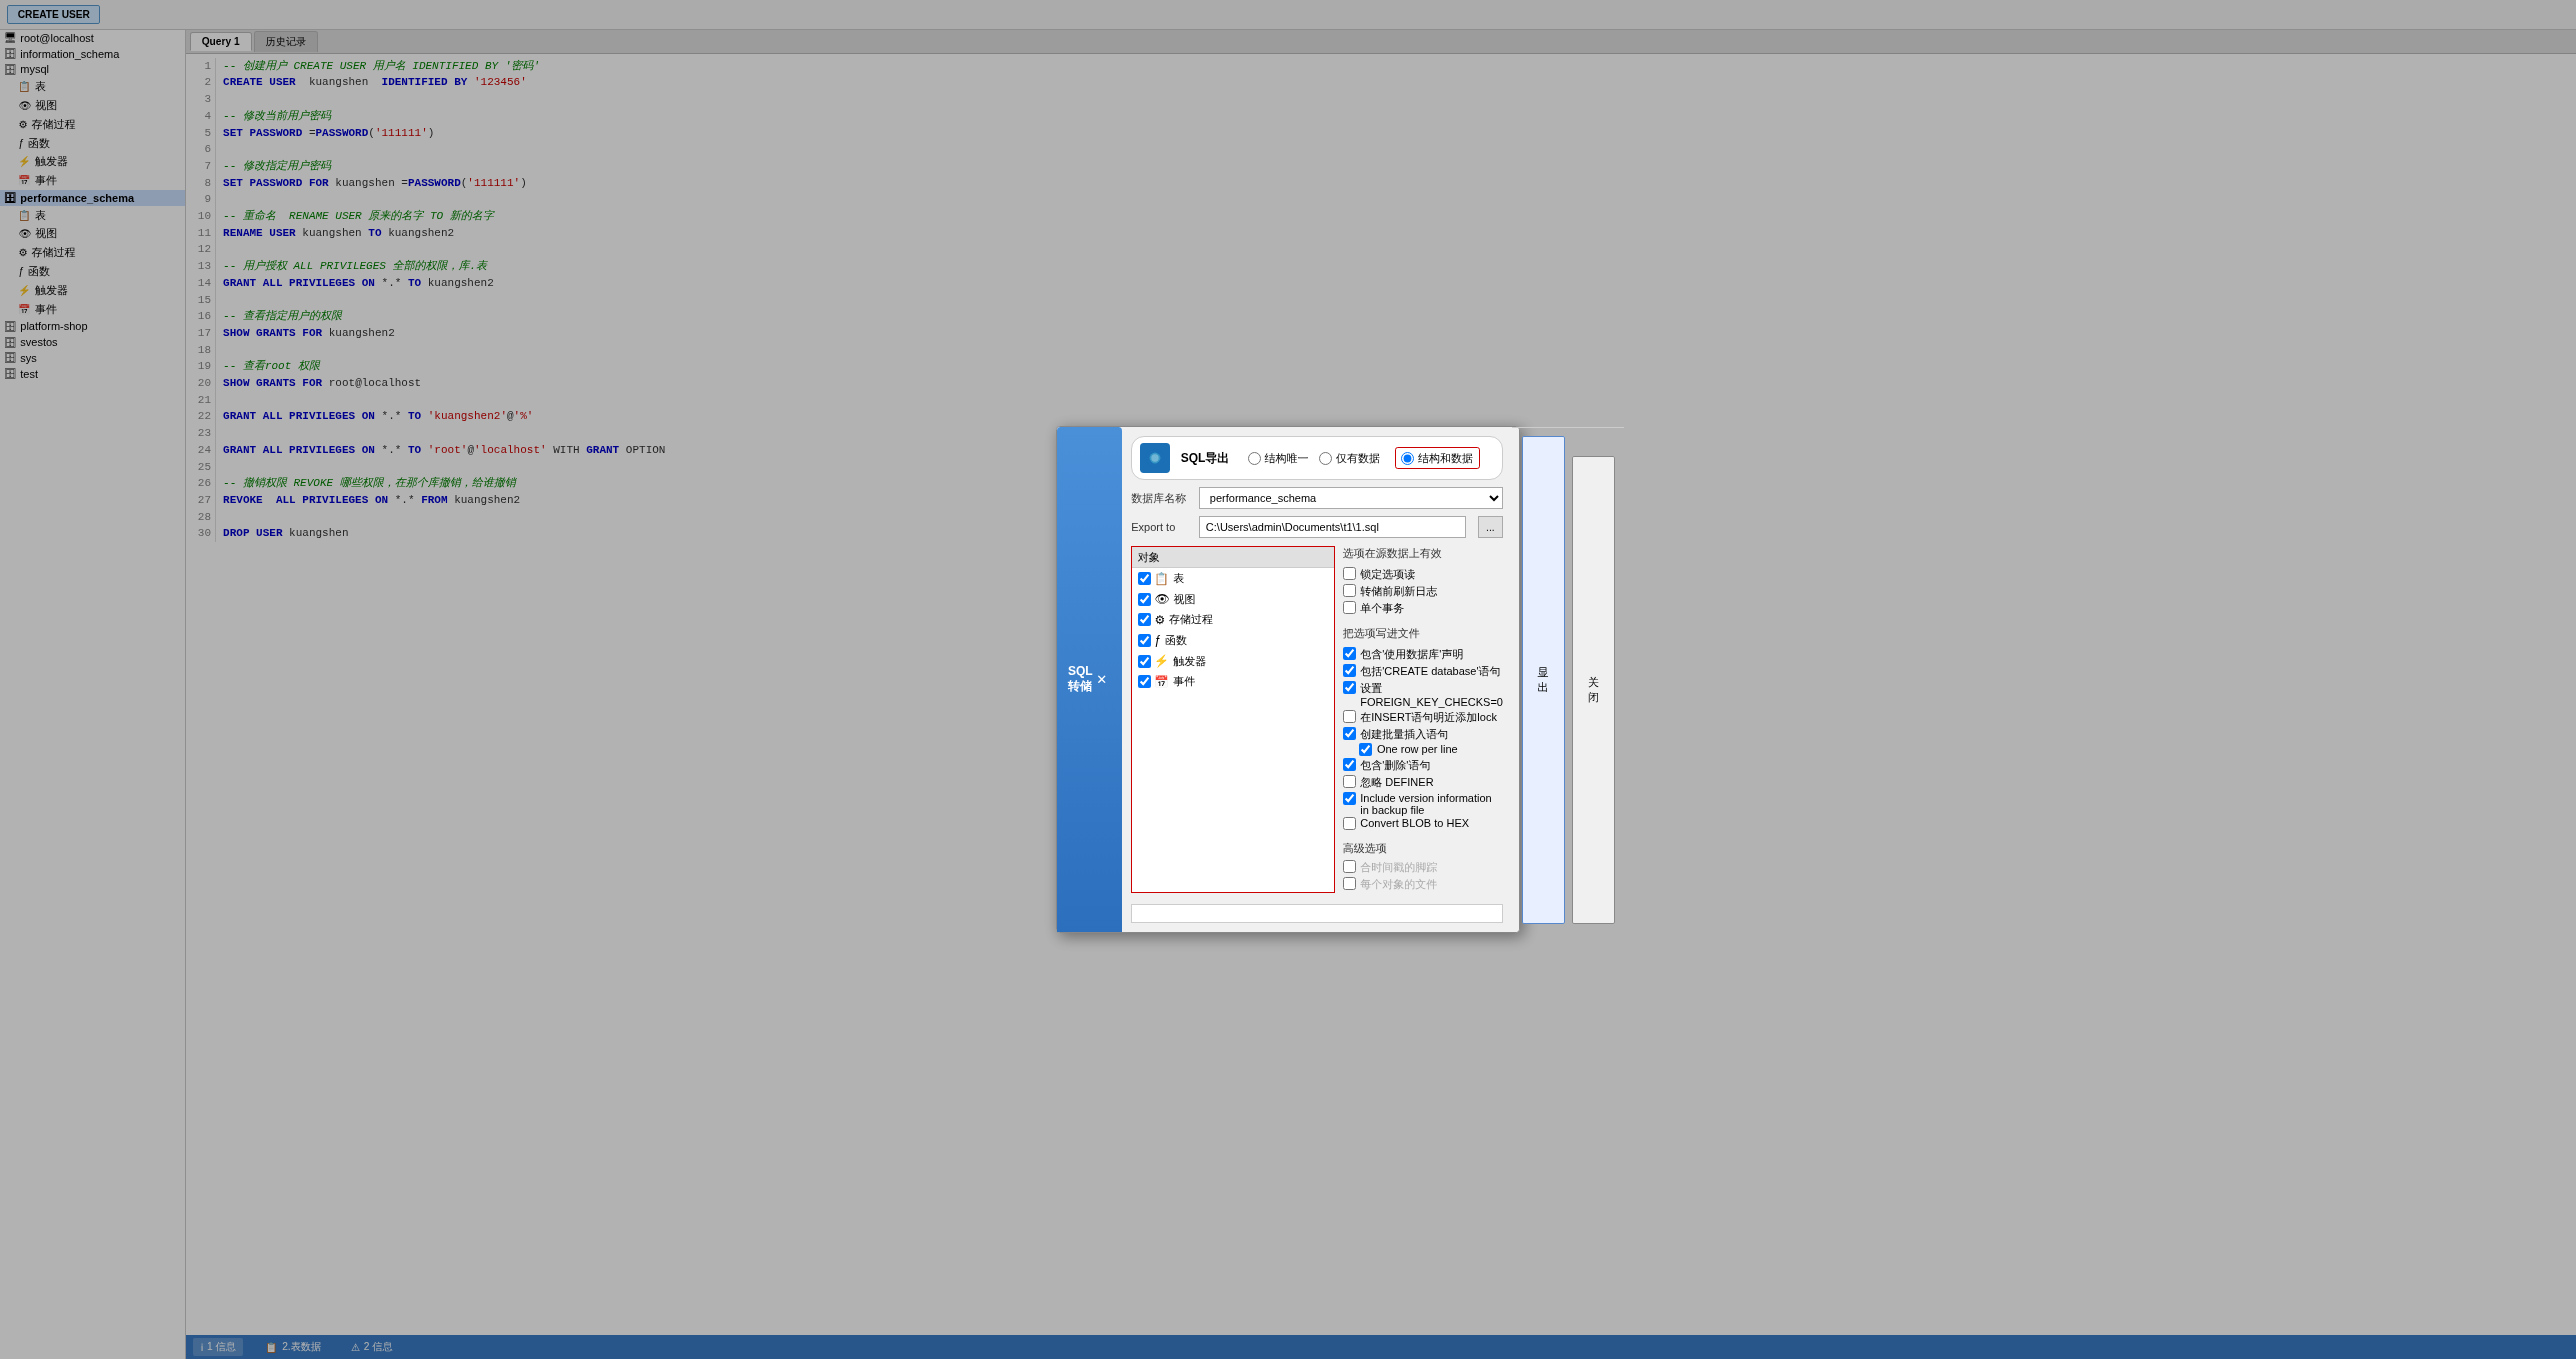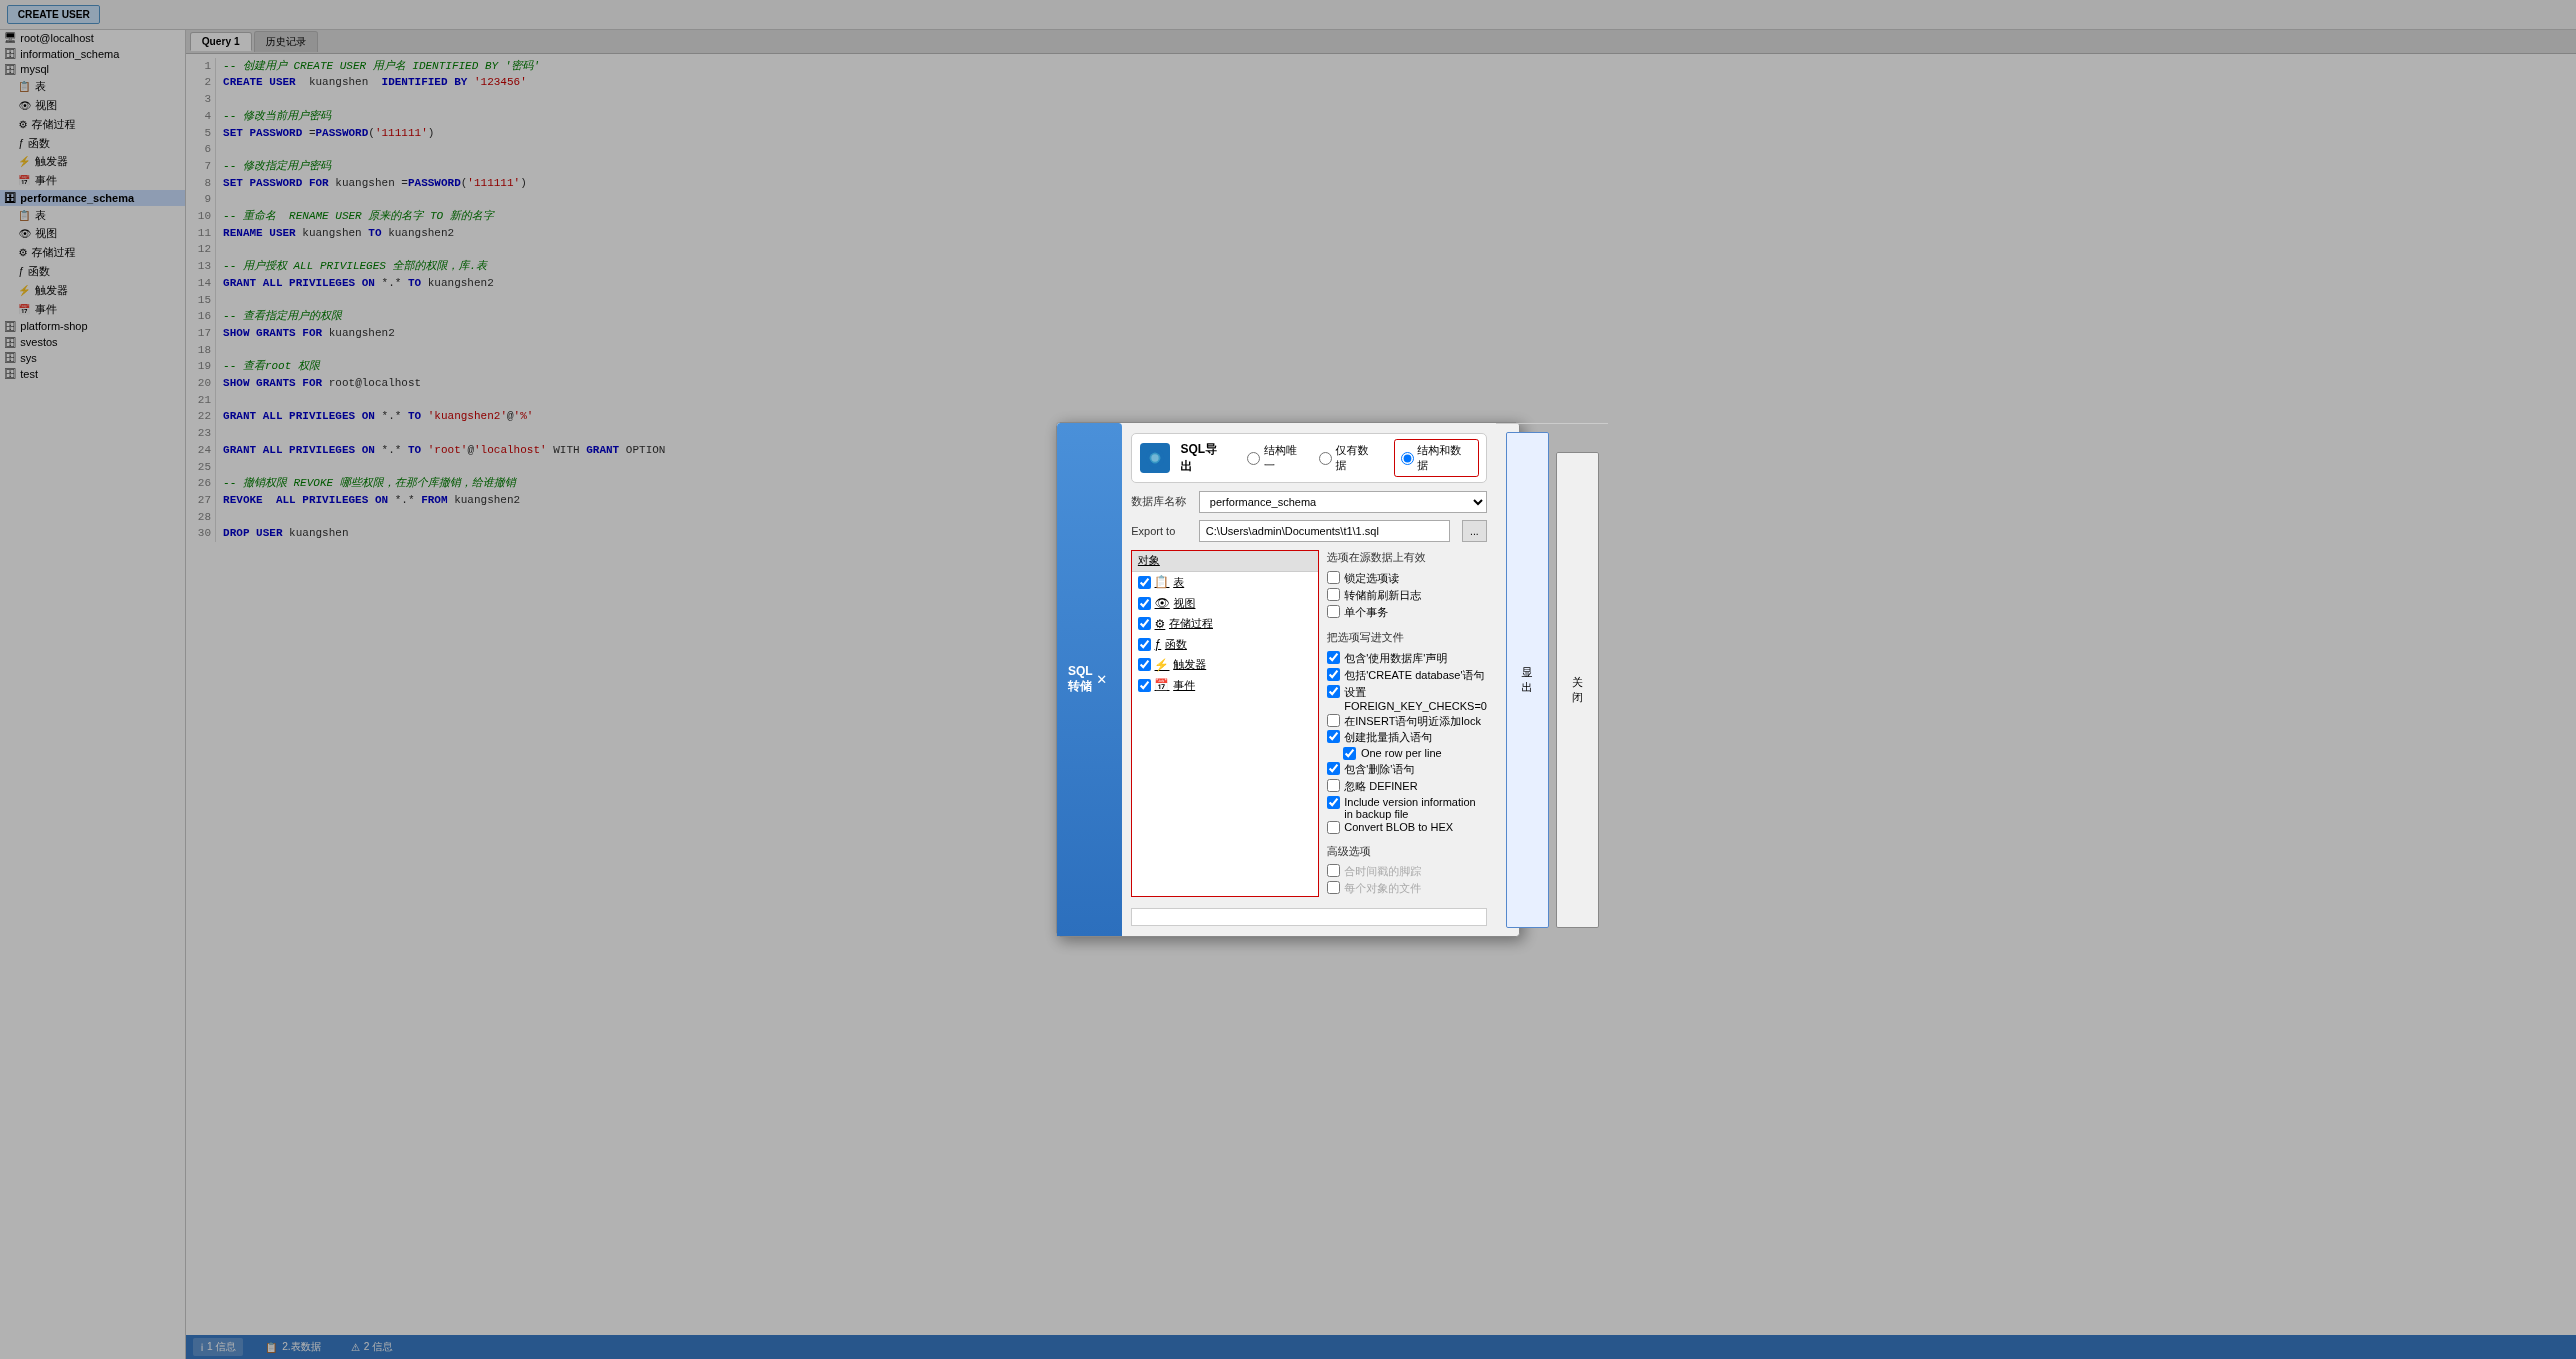--- a/index.html
+++ b/index.html
@@ -197,21 +197,21 @@
       flex-direction: column;
       gap: 7.4px;
     }
 
     
     .dialog-toolbar {
       display: flex;
       align-items: center;
       background: #fff;
       border: 0.9px solid #ccc;
-      border-radius: 5px;
+      border-radius: 13px;
       padding: 5.6px 7.4px;
       gap: 11px;
     }
     .dialog-toolbar .logo {
       width: 30px;
       height: 30px;
       background: #1a6fb5;
       border-radius: 3.7px;
       display: flex;
       align-items: center;
@@ -271,26 +271,25 @@
       height: 22px;
     }
 
     
     .panels-row {
       display: flex;
       gap: 7.4px;
       flex: 1;
     }
     .objects-panel {
-      width: 188px;
+      width: 204px;
       border: 0.9px solid #ccc;
       background: #fff;
       display: flex;
       flex-direction: column;
-      text-decoration: underline;
     }
     .objects-header {
       background: #e0e0e0;
       padding: 2.8px 5.6px;
       font-size: 11px;
       border-bottom: 0.9px solid #ccc;
     }
     .object-item {
       display: flex;
       align-items: center;

